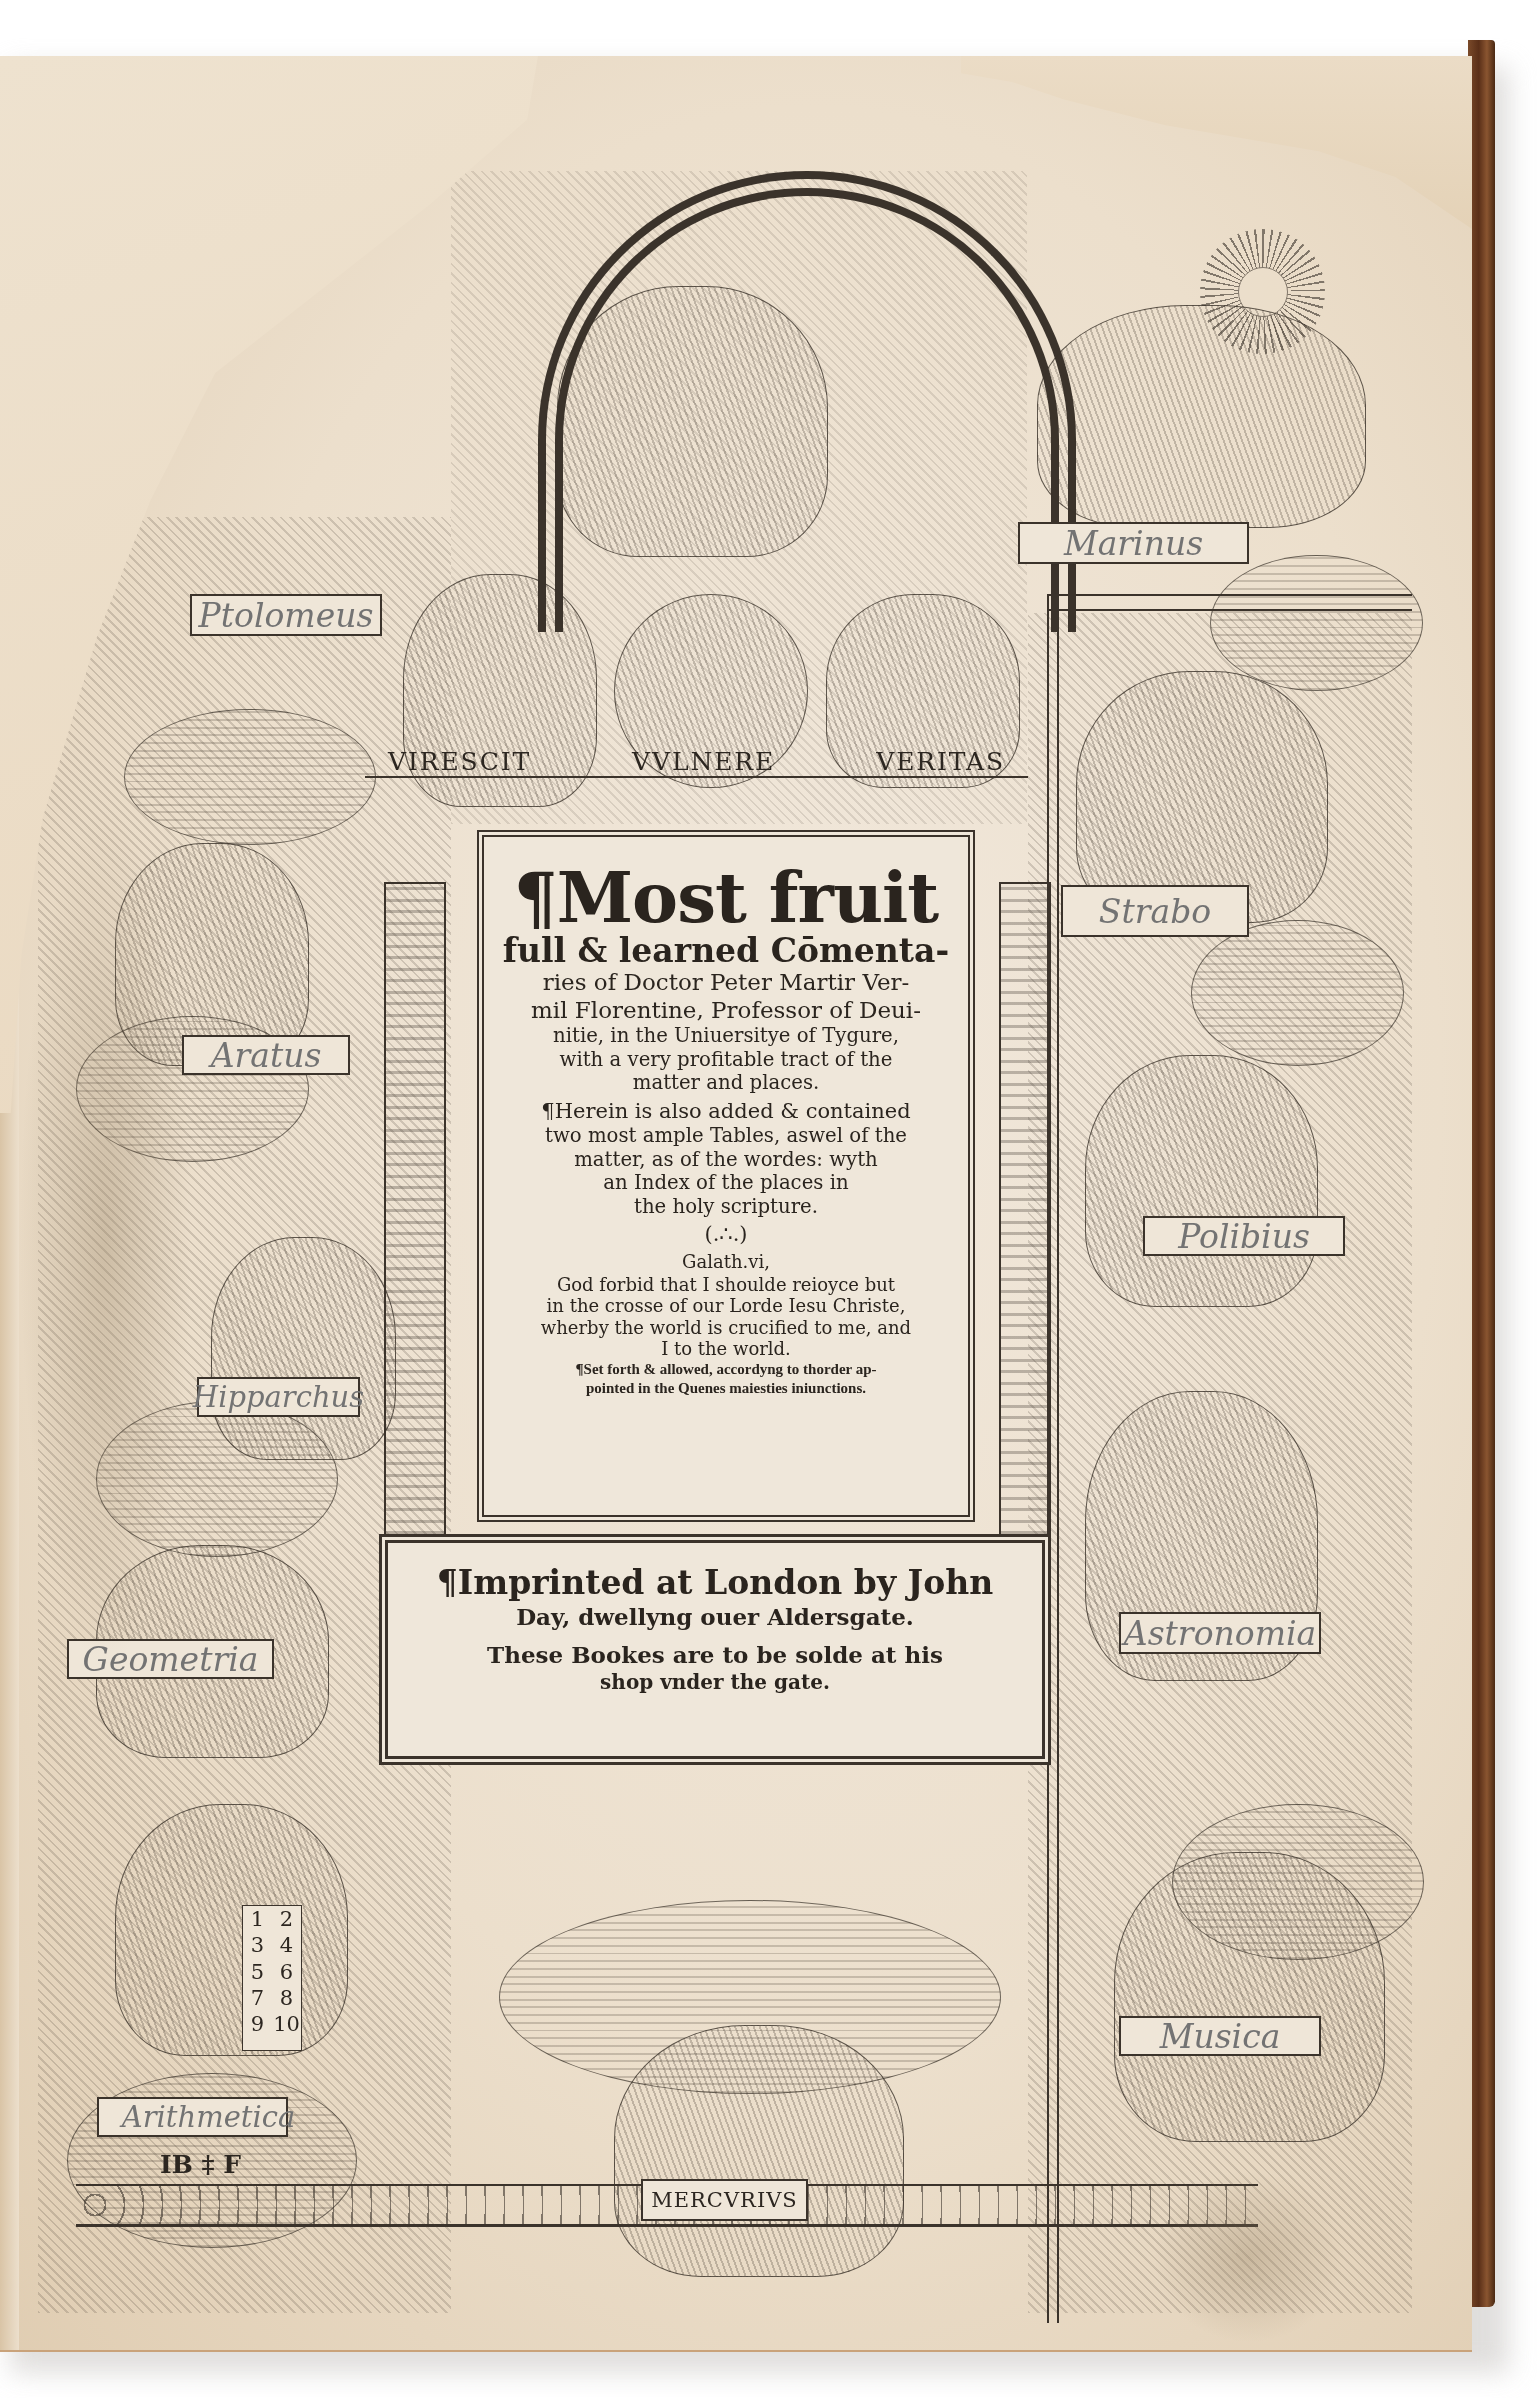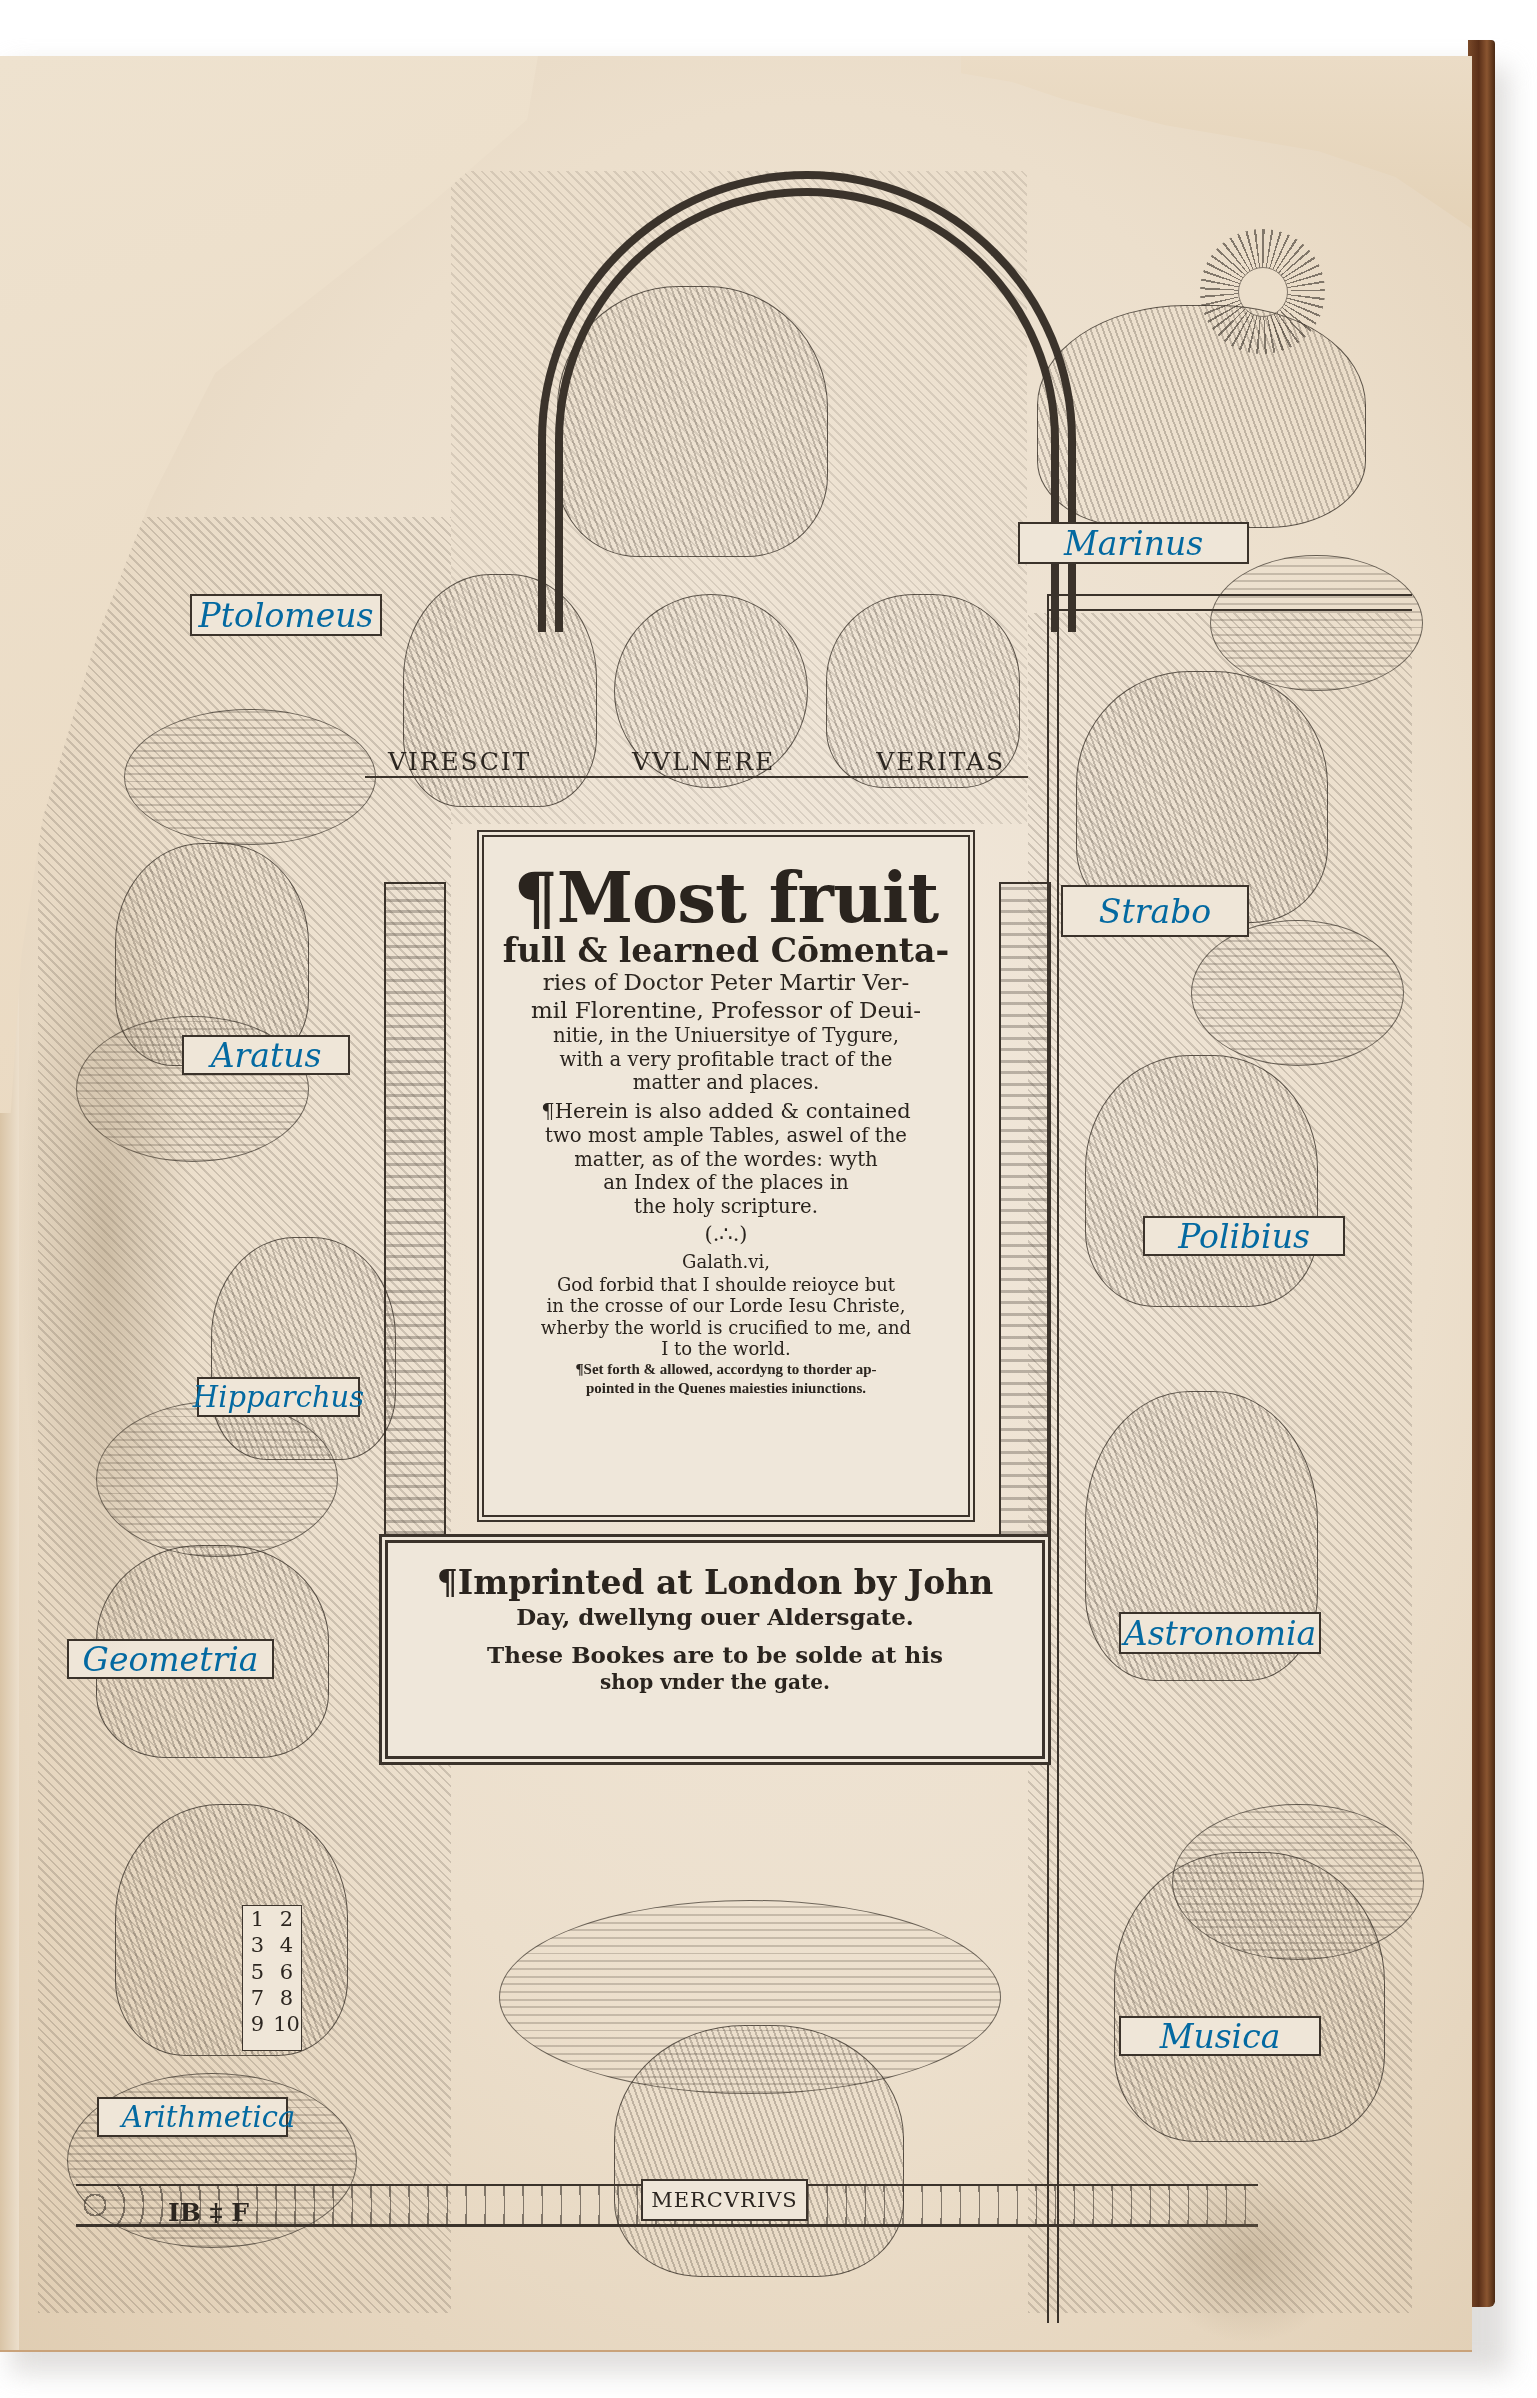--- a/index.html
+++ b/index.html
@@ -57,21 +57,21 @@
       background: repeating-linear-gradient(0deg, rgba(60,50,40,.22) 0 1.9px, transparent 1.9px 7.7px);
       border: 1.9px solid rgba(59,51,43,.7);
     }
     .figure {
       position: absolute; border-radius: 45% 45% 30% 30%;
       background: repeating-linear-gradient(70deg, rgba(60,50,40,.25) 0 1.9px, transparent 1.9px 5.8px);
       border: 1.9px solid rgba(59,51,43,.8);
     }
     .label {
       position: absolute; border: 2.9px solid #3b332b; background: #efe6d8;
-      font-family: "DejaVu Serif", serif; font-style: italic; font-size: 33px; color: #0369a1;
+      font-family: "DejaVu Serif", serif; font-style: italic; font-size: 33px; color: #737373;
       display: flex; align-items: center; justify-content: center; box-sizing: border-box;
     }
     .ribbon {
       position: absolute; left: 365px; top: 663px; width: 663px; height: 67px;
       display: flex; justify-content: space-between; align-items: flex-end;
       font-family: "DejaVu Serif", serif; font-size: 25px; letter-spacing: 1.9px; color: #2c2620;
       border-bottom: 2.9px solid #3b332b;
     }
     .ribbon span { padding: 0 23px; }
     .title-frame {
@@ -203,21 +203,21 @@
       <div>
         <div>2</div>
         <div>4</div>
         <div>6</div>
         <div>8</div>
         <div>10</div>
       </div>
     </div>
 
     <div class="bottom-band" style="top:2013px;"></div>
-    <div class="monogram" style="left:130px; top:1979px;margin-top:48px;">IB ‡ F</div>
+    <div class="monogram" style="left:122px; top:1979px;">IB ‡ F</div>
     <div class="mercurius" style="left:603px; top:2008px;">MERCVRIVS</div>
   </div>
 
   <div class="torn"></div>
   <div class="torn-right"></div>
   <div class="stain" style="left:19px; top:749px; width:173px; height:865px;"></div>
   <div class="stain" style="left:1153px; top:2114px; width:192px; height:173px;"></div>
 
   <div class="title-frame">
     <div class="t-big">¶Most fruit</div>

